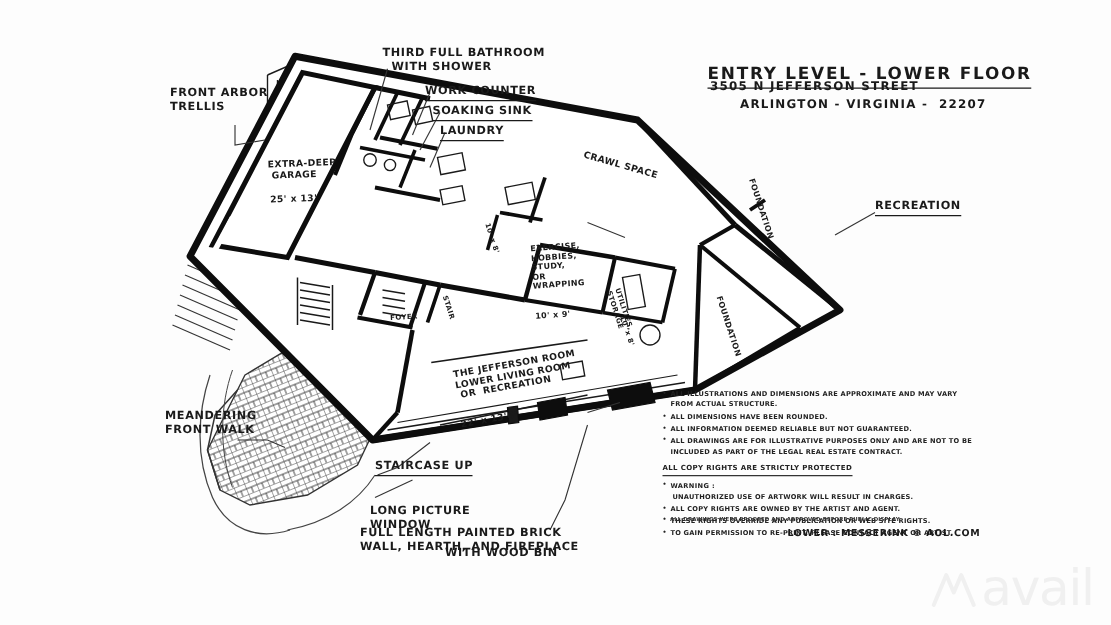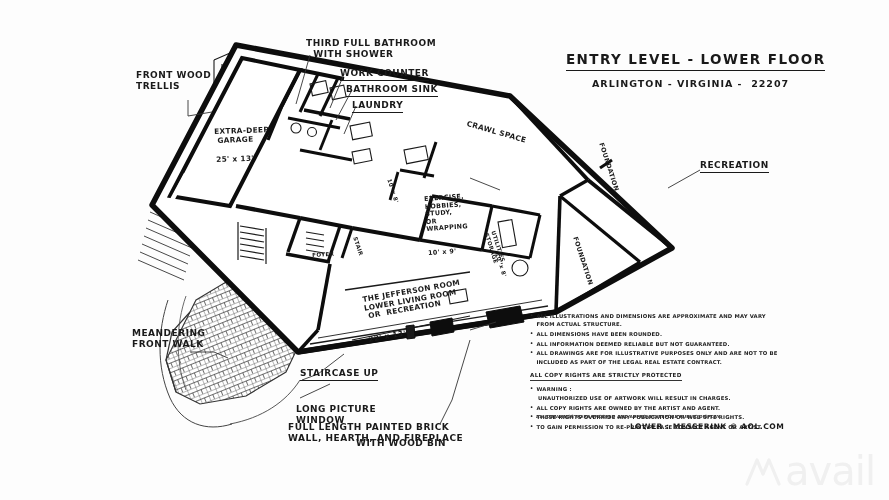--- a/index.html
+++ b/index.html
@@ -270,29 +270,30 @@
       <path d="M190 352 L214 352 L228 358"></path>
       <path d="M302 380 L318 374 L344 354"></path>
       <path d="M300 398 L330 384"></path>
       <path d="M440 424 L452 400 L470 340"></path>
       <path d="M470 178 L500 190"></path>
       <path d="M470 330 L496 322"></path>
     </g>
   </svg>
 
   <div class="hand title-main" style="left:566px; top:42px;">ENTRY LEVEL - LOWER FLOOR</div>
+  <div class="hand title-sub" style="left:568px; top:64px;">3505 N JEFFERSON STREET</div>
   <div class="hand title-sub" style="left:592px; top:78px;">ARLINGTON - VIRGINIA -  22207</div>
 
-  <div class="hand callout" style="left:136px; top:70px;">FRONT WOOD
+  <div class="hand callout" style="left:136px; top:70px;">FRONT ARBOR
 TRELLIS</div>
 
   <div class="hand callout" style="left:306px; top:38px;">THIRD FULL BATHROOM
   WITH SHOWER</div>
   <div class="hand callout underline" style="left:340px; top:68px;">WORK COUNTER</div>
-  <div class="hand callout underline" style="left:346px; top:84px;">BATHROOM SINK</div>
+  <div class="hand callout underline" style="left:346px; top:84px;">SOAKING SINK</div>
   <div class="hand callout underline" style="left:352px; top:100px;">LAUNDRY</div>
 
   <div class="hand callout underline" style="left:700px; top:160px;">RECREATION</div>
 
   <div class="hand callout" style="left:132px; top:328px;">MEANDERING
 FRONT WALK</div>
 
   <div class="hand callout underline" style="left:300px; top:368px;">STAIRCASE UP</div>
   <div class="hand callout" style="left:296px; top:404px;">LONG PICTURE
 WINDOW</div>

